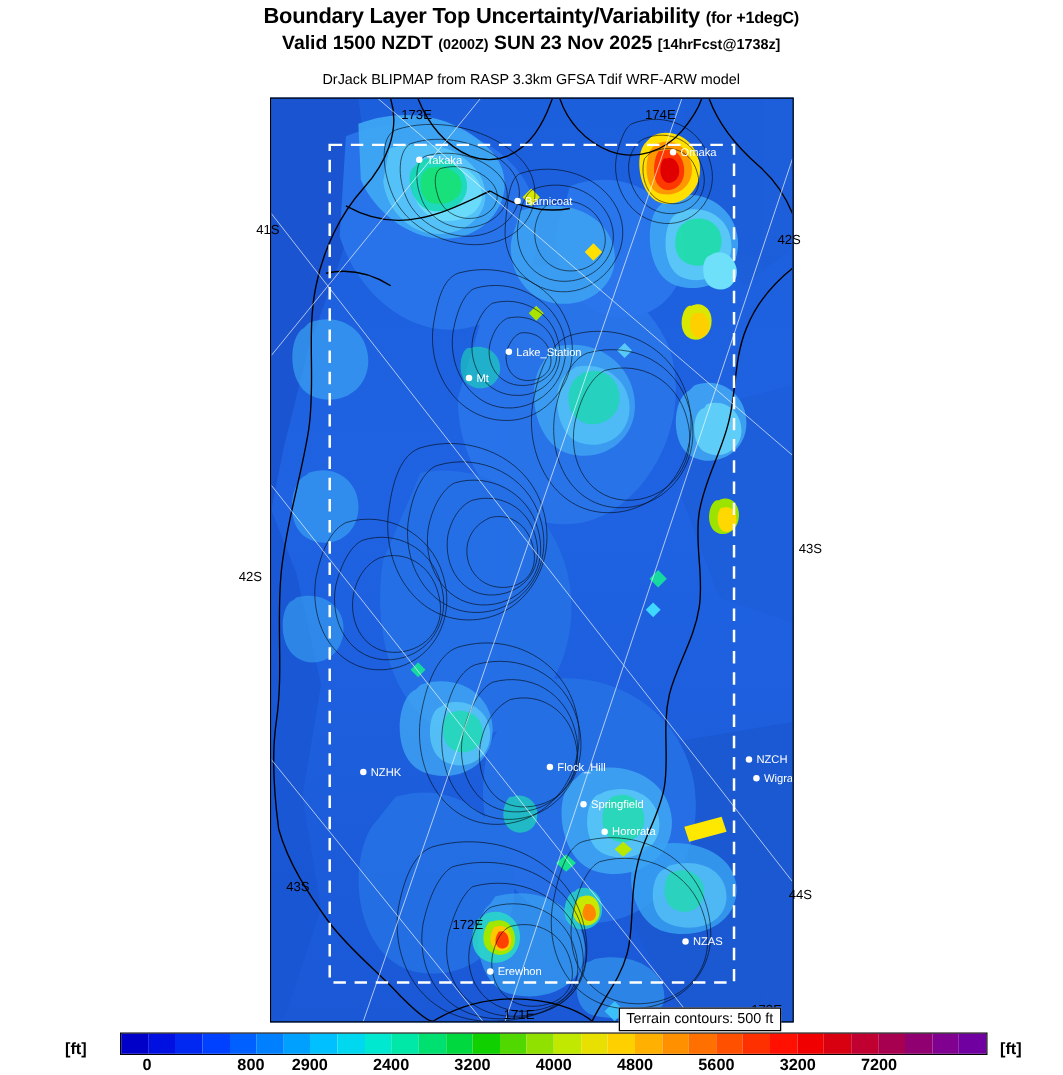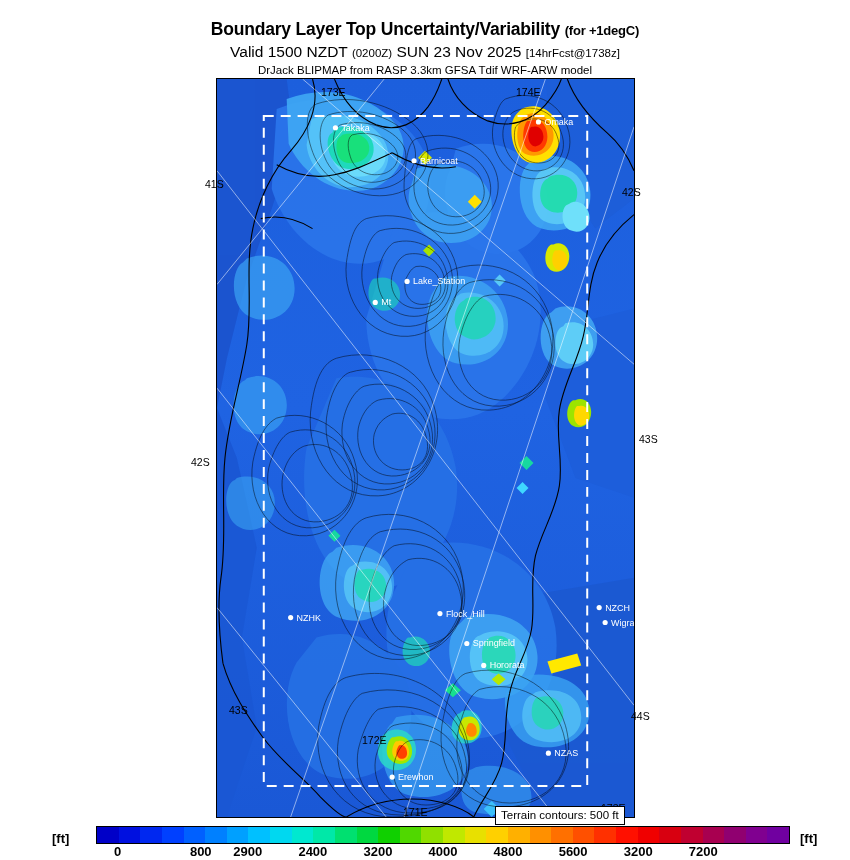--- a/index.html
+++ b/index.html
@@ -17,43 +17,44 @@
 
   
   .title-block {
     position: absolute;
     top: 0;
     left: 0;
     width: 850px;
     text-align: center;
   }
   .title-line1 {
-    margin-top: 19px;
+    margin-top: 2px;
     font-size: 17.5px;
     font-weight: bold;
     color: #000;
     letter-spacing: -0.2px;
   }
   .title-line1 .suffix {
     font-size: 13px;
     font-weight: bold;
   }
   .title-line2 {
     margin-top: 3px;
     font-size: 15.5px;
     color: #000;
+    font-weight: bold;
   }
   .title-line2 .utc {
     font-size: 11.5px;
   }
   .title-line2 .fcst {
     font-size: 11.5px;
   }
   .title-line3 {
-    margin-top: 3px;
+    margin-top: 14px;
     font-size: 11.5px;
     color: #000;
   }
 
   
   .map-frame {
     position: absolute;
     left: 216px;
     top: 78px;
     width: 419px;

